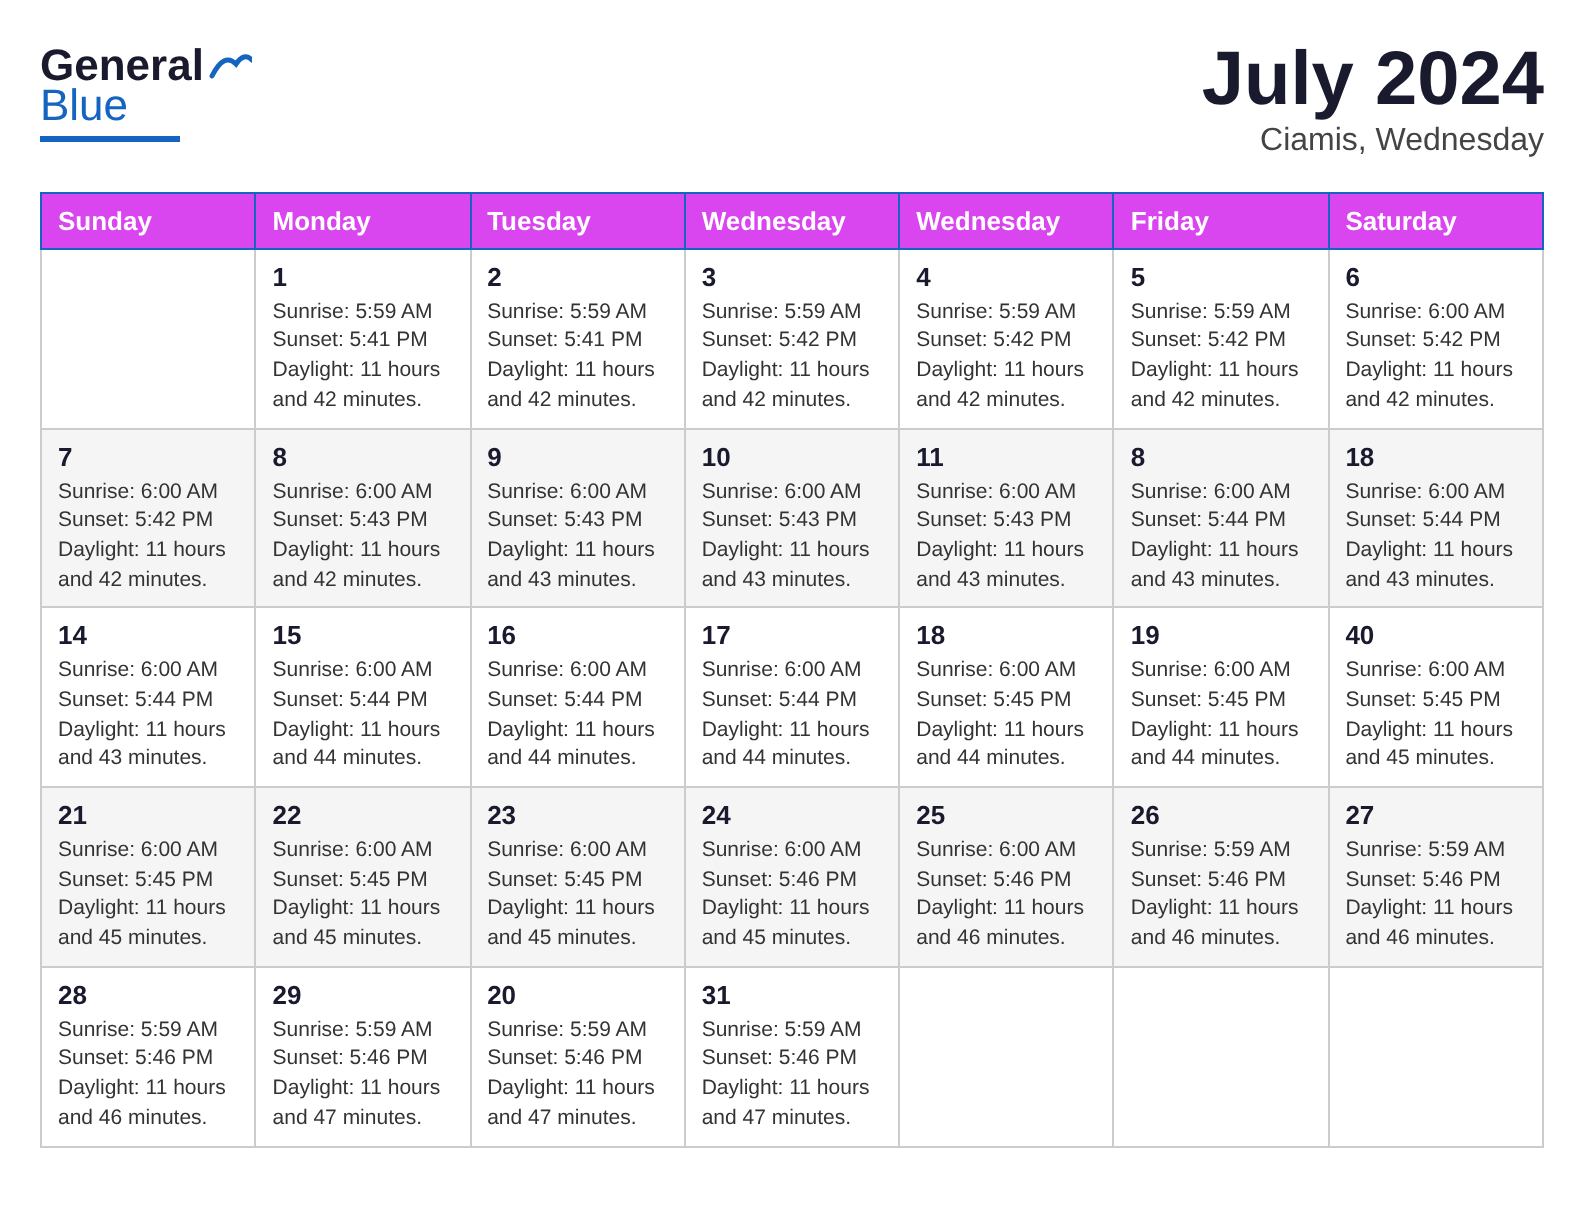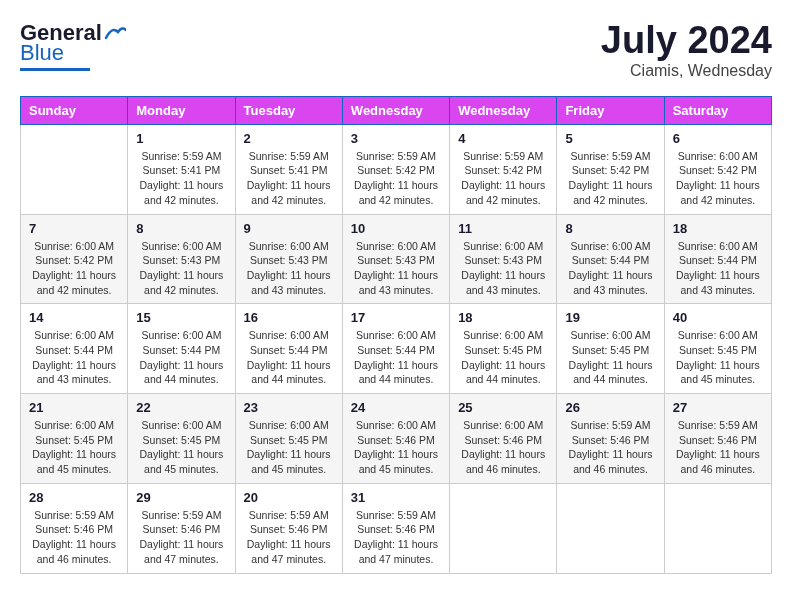--- a/index.html
+++ b/index.html
@@ -65,21 +65,20 @@
       font-size: 13px;
       font-weight: bold;
       color: #1a1a2e;
       display: block;
       margin-bottom: 3px;
     }
     .day-info {
       font-size: 10.5px;
       color: #333;
       line-height: 1.4;
-      text-align: center;
     }
     tbody tr:nth-child(odd) td {
       background: #fff;
     }
     tbody tr:nth-child(even) td {
       background: #f5f5f5;
     }
     .empty-cell {
       background: #fff !important;
     }

